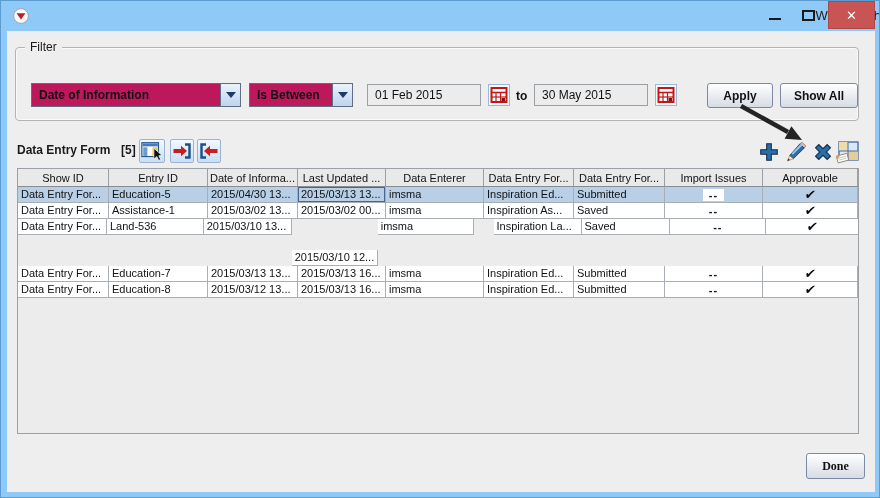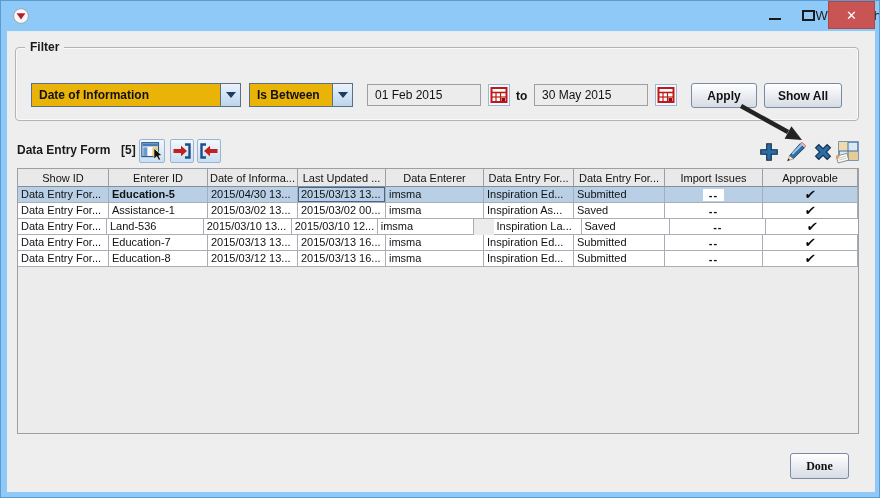--- a/index.html
+++ b/index.html
@@ -26,41 +26,41 @@
     display:flex;align-items:center;justify-content:center;
     font-size:13px;font-weight:bold;}
   
   .content{position:absolute;left:6px;top:30px;width:868px;height:461px;
     background:#eeeeee;border-top:1px solid #e2eef8;}
   
   .groupbox{position:absolute;left:14px;top:46px;width:844px;height:74px;
     border:1px solid #b3b3b3;border-radius:4px;
     box-shadow:inset 0 0 0 1px #fafafa;}
   .groupbox-label{position:absolute;left:9px;top:-8px;background:#eeeeee;
-    padding:0 5px;font-size:12px;font-weight:bold;color:#1a1a1a;}
-  .combo{position:absolute;height:24px;background:#eab308;
+    padding:0 5px;font-size:12px;font-weight:normal;color:#1a1a1a;}
+  .combo{position:absolute;height:24px;background:#be185d;
     border:1px solid #5f6f82;display:flex;align-items:stretch;}
   .combo-text{flex:1;font-size:12px;font-weight:bold;color:#111;
     padding:4px 0 0 7px;white-space:nowrap;overflow:hidden;}
   .combo-arrow{width:20px;border-left:1px solid #5f6f82;
     background:linear-gradient(#eaf3fc,#bcd5ee);
     display:flex;align-items:center;justify-content:center;}
   .combo-arrow span{width:0;height:0;border-left:5px solid transparent;
     border-right:5px solid transparent;border-top:6px solid #203a64;}
   .datefield{position:absolute;height:22px;background:#ececec;
     border:1px solid #9aa0a6;font-size:12px;color:#111;
     padding:3px 0 0 7px;white-space:nowrap;}
   .cal-btn{position:absolute;width:22px;height:22px;background:#f6fafd;
     border:1px solid #9db8d4;display:flex;align-items:center;justify-content:center;
     cursor:pointer;}
   .to-label{position:absolute;font-size:12px;font-weight:bold;color:#111;}
   .jbtn{position:absolute;border:1px solid #7a8aa5;border-radius:3px;
     background:linear-gradient(#ffffff,#e8ebf0 55%,#d7dce4);
     font-family:inherit;font-size:12px;font-weight:bold;color:#111;
-    display:flex;align-items:center;justify-content:center;cursor:pointer;}
+    display:flex;align-items:center;justify-content:center;cursor:pointer;margin-left:16px;}
   
   .section-label{position:absolute;left:16px;top:142px;font-size:12px;
     font-weight:bold;color:#1a1a1a;}
   .section-count{position:absolute;left:120px;top:142px;font-size:12px;
     font-weight:bold;color:#1a1a1a;}
   .mini-btn{position:absolute;top:138px;width:24px;height:24px;
     border:1px solid #9ab4d4;border-radius:2px;
     background:linear-gradient(#f2f8fe,#cadff2);
     display:flex;align-items:center;justify-content:center;cursor:pointer;}
   .tool-icon{position:absolute;top:139px;width:25px;height:24px;
@@ -230,33 +230,33 @@
         <line x1="2.5" y1="17" x2="10.5" y2="17" stroke="#c8c8be" stroke-width="0.9"></line>
         <line x1="2.5" y1="19" x2="10.5" y2="19" stroke="#c8c8be" stroke-width="0.9"></line>
         <polygon points="1,14.5 5,14.5 1,18.5" fill="#e8a050"></polygon>
       </g>
     </svg>
   </div>
 
   <div class="scrollpane">
     <div class="trow" id="theadRow">
         <div class="th" style="width: 91px;">Show ID</div>
-        <div class="th" style="width: 99px;">Enterer ID</div>
+        <div class="th" style="width: 99px;">Entry ID</div>
         <div class="th" style="width: 90px;">Date of Informa...</div>
         <div class="th" style="width: 88px;">Last Updated ...</div>
         <div class="th" style="width: 98px;">Data Enterer</div>
         <div class="th" style="width: 90px;">Data Entry For...</div>
         <div class="th" style="width: 91px;">Data Entry For...</div>
         <div class="th" style="width: 98px;">Import Issues</div>
         <div class="th" style="width: 95px;">Approvable</div>
       </div>
     <div id="tbody">
         <div class="trow selected">
           <div class="td" style="width: 91px;">Data Entry For...</div>
-          <div class="td" style="width: 99px; font-weight: bold;">Education-5</div>
+          <div class="td" style="width: 99px;">Education-5</div>
           <div class="td" style="width: 90px;">2015/04/30 13...</div>
           <div class="td focused" style="width: 88px;">2015/03/13 13...</div>
           <div class="td" style="width: 98px;">imsma</div>
           <div class="td" style="width: 90px;">Inspiration Ed...</div>
           <div class="td" style="width: 91px;">Submitted</div>
           <div class="td center" style="width: 98px;">
             <span class="chip">--</span>
           </div>
           <div class="td center" style="width: 95px;">
             <span class="check">✔</span>
@@ -274,21 +274,21 @@
             <span class="chip">--</span>
           </div>
           <div class="td center" style="width: 95px;">
             <span class="check">✔</span>
           </div>
         </div>
         <div class="trow">
           <div class="td" style="width: 91px;">Data Entry For...</div>
           <div class="td" style="width: 99px;">Land-536</div>
           <div class="td" style="width: 90px;">2015/03/10 13...</div>
-          <div class="td" style="width: 88px;">2015/03/10 12...</div>
+          <div class="td" style="width: 88px; margin-top: 31px;">2015/03/10 12...</div>
           <div class="td" style="width: 98px;">imsma</div>
           <div class="td" style="width: 90px; margin-left: 20px;">Inspiration La...</div>
           <div class="td" style="width: 91px;">Saved</div>
           <div class="td center" style="width: 98px;">
             <span class="chip">--</span>
           </div>
           <div class="td center" style="width: 95px;">
             <span class="check">✔</span>
           </div>
         </div>

